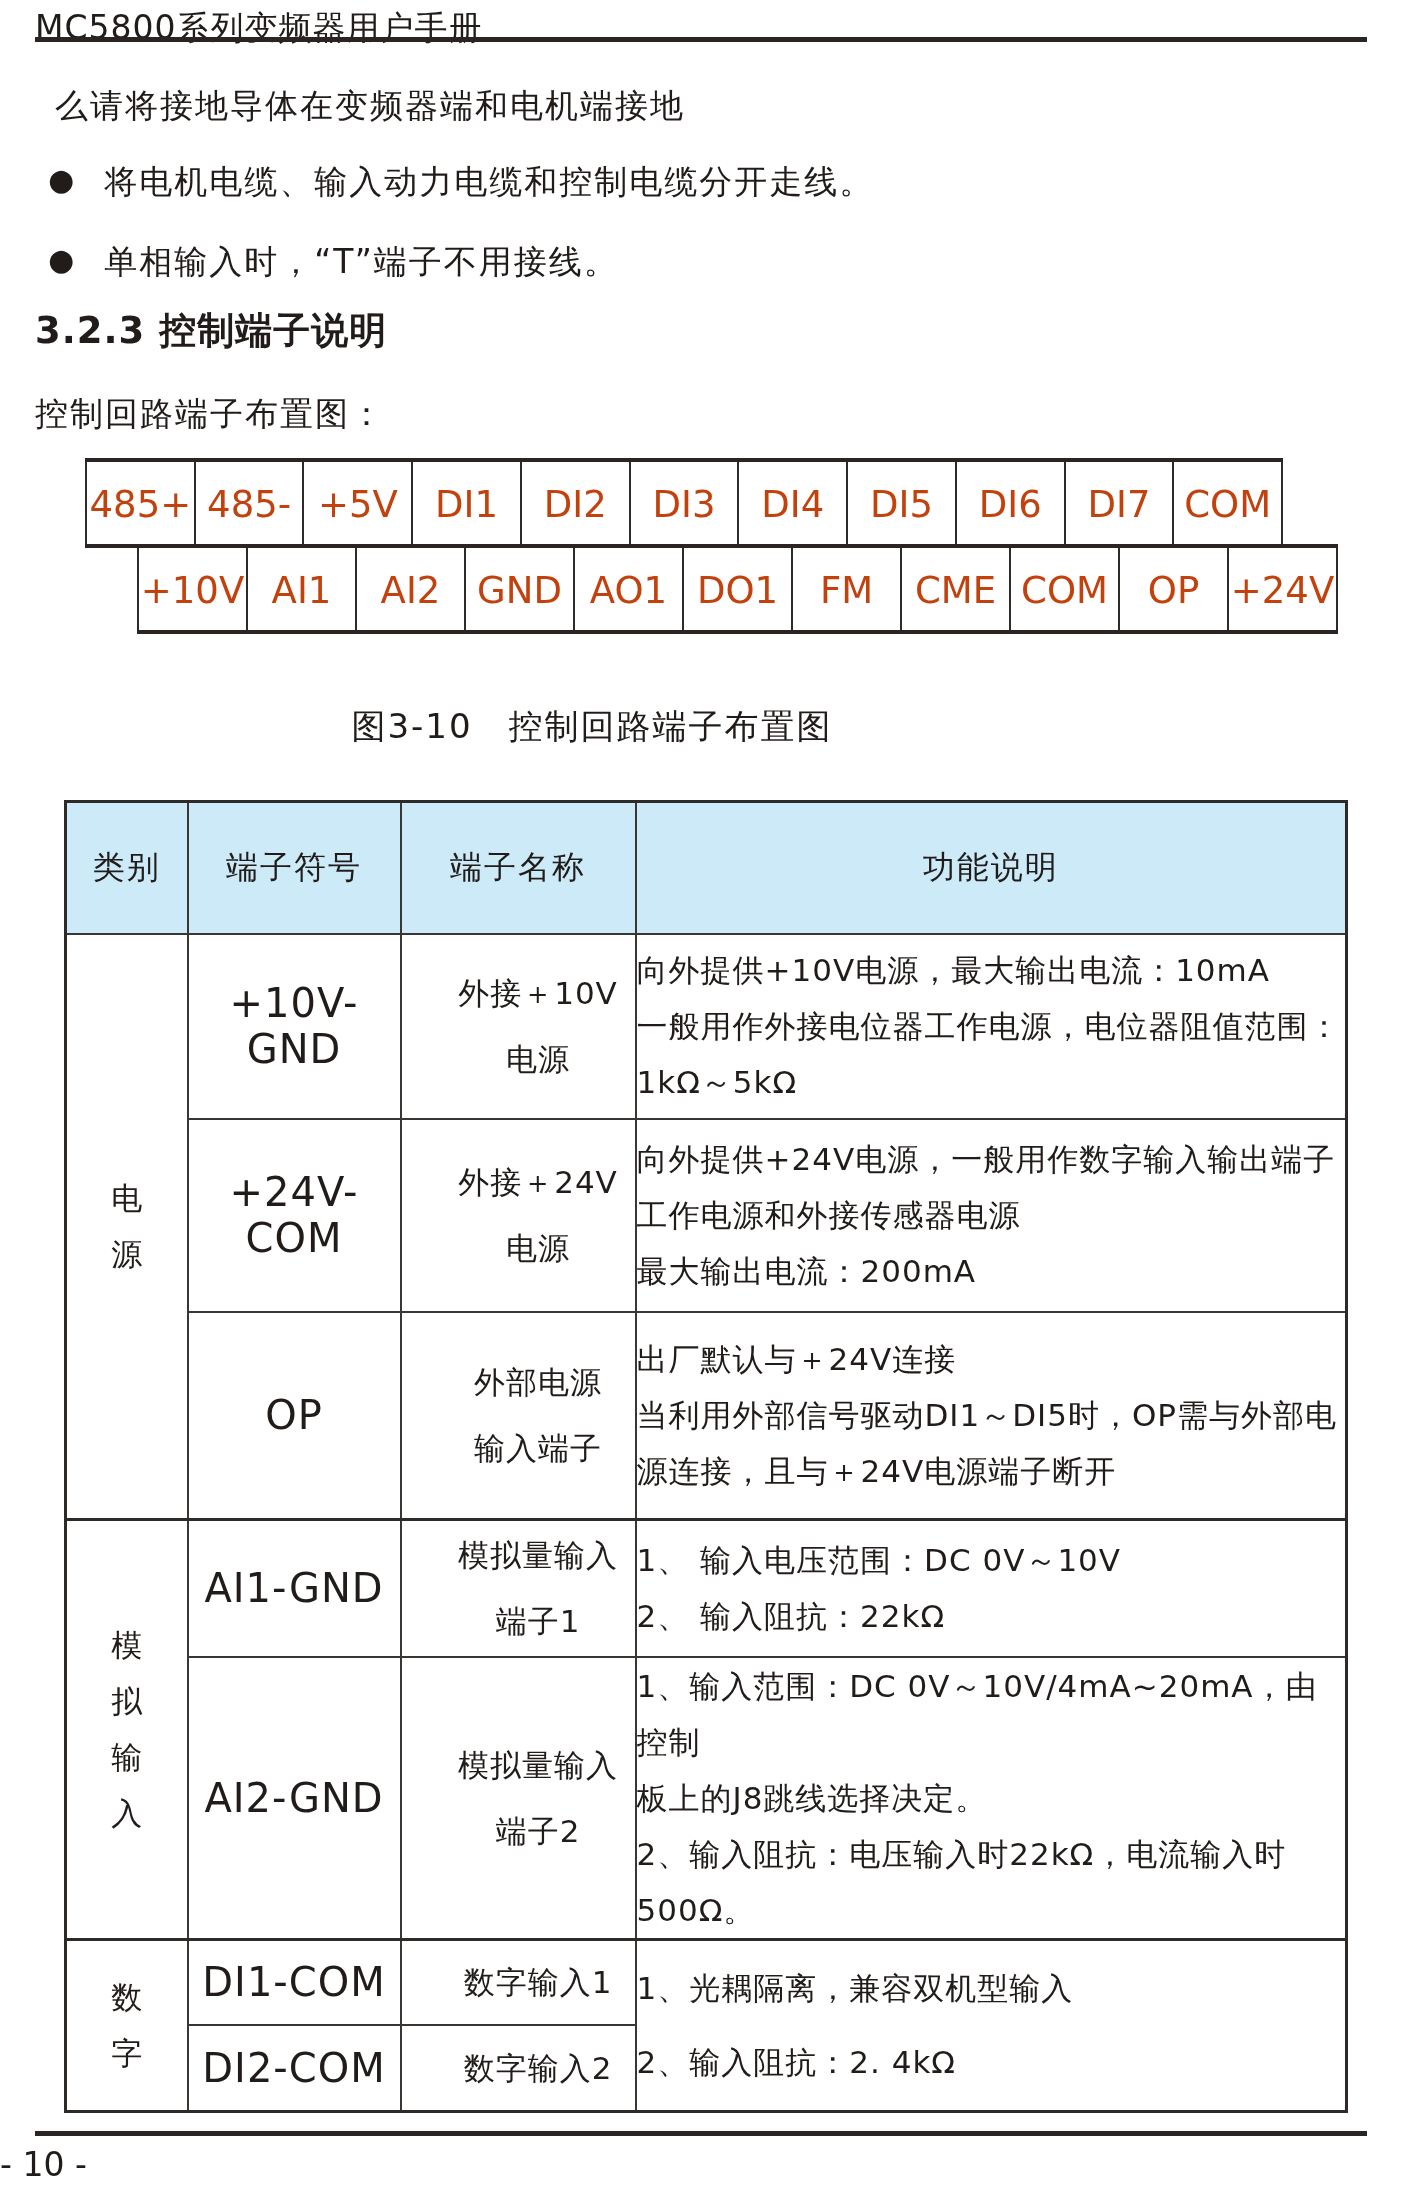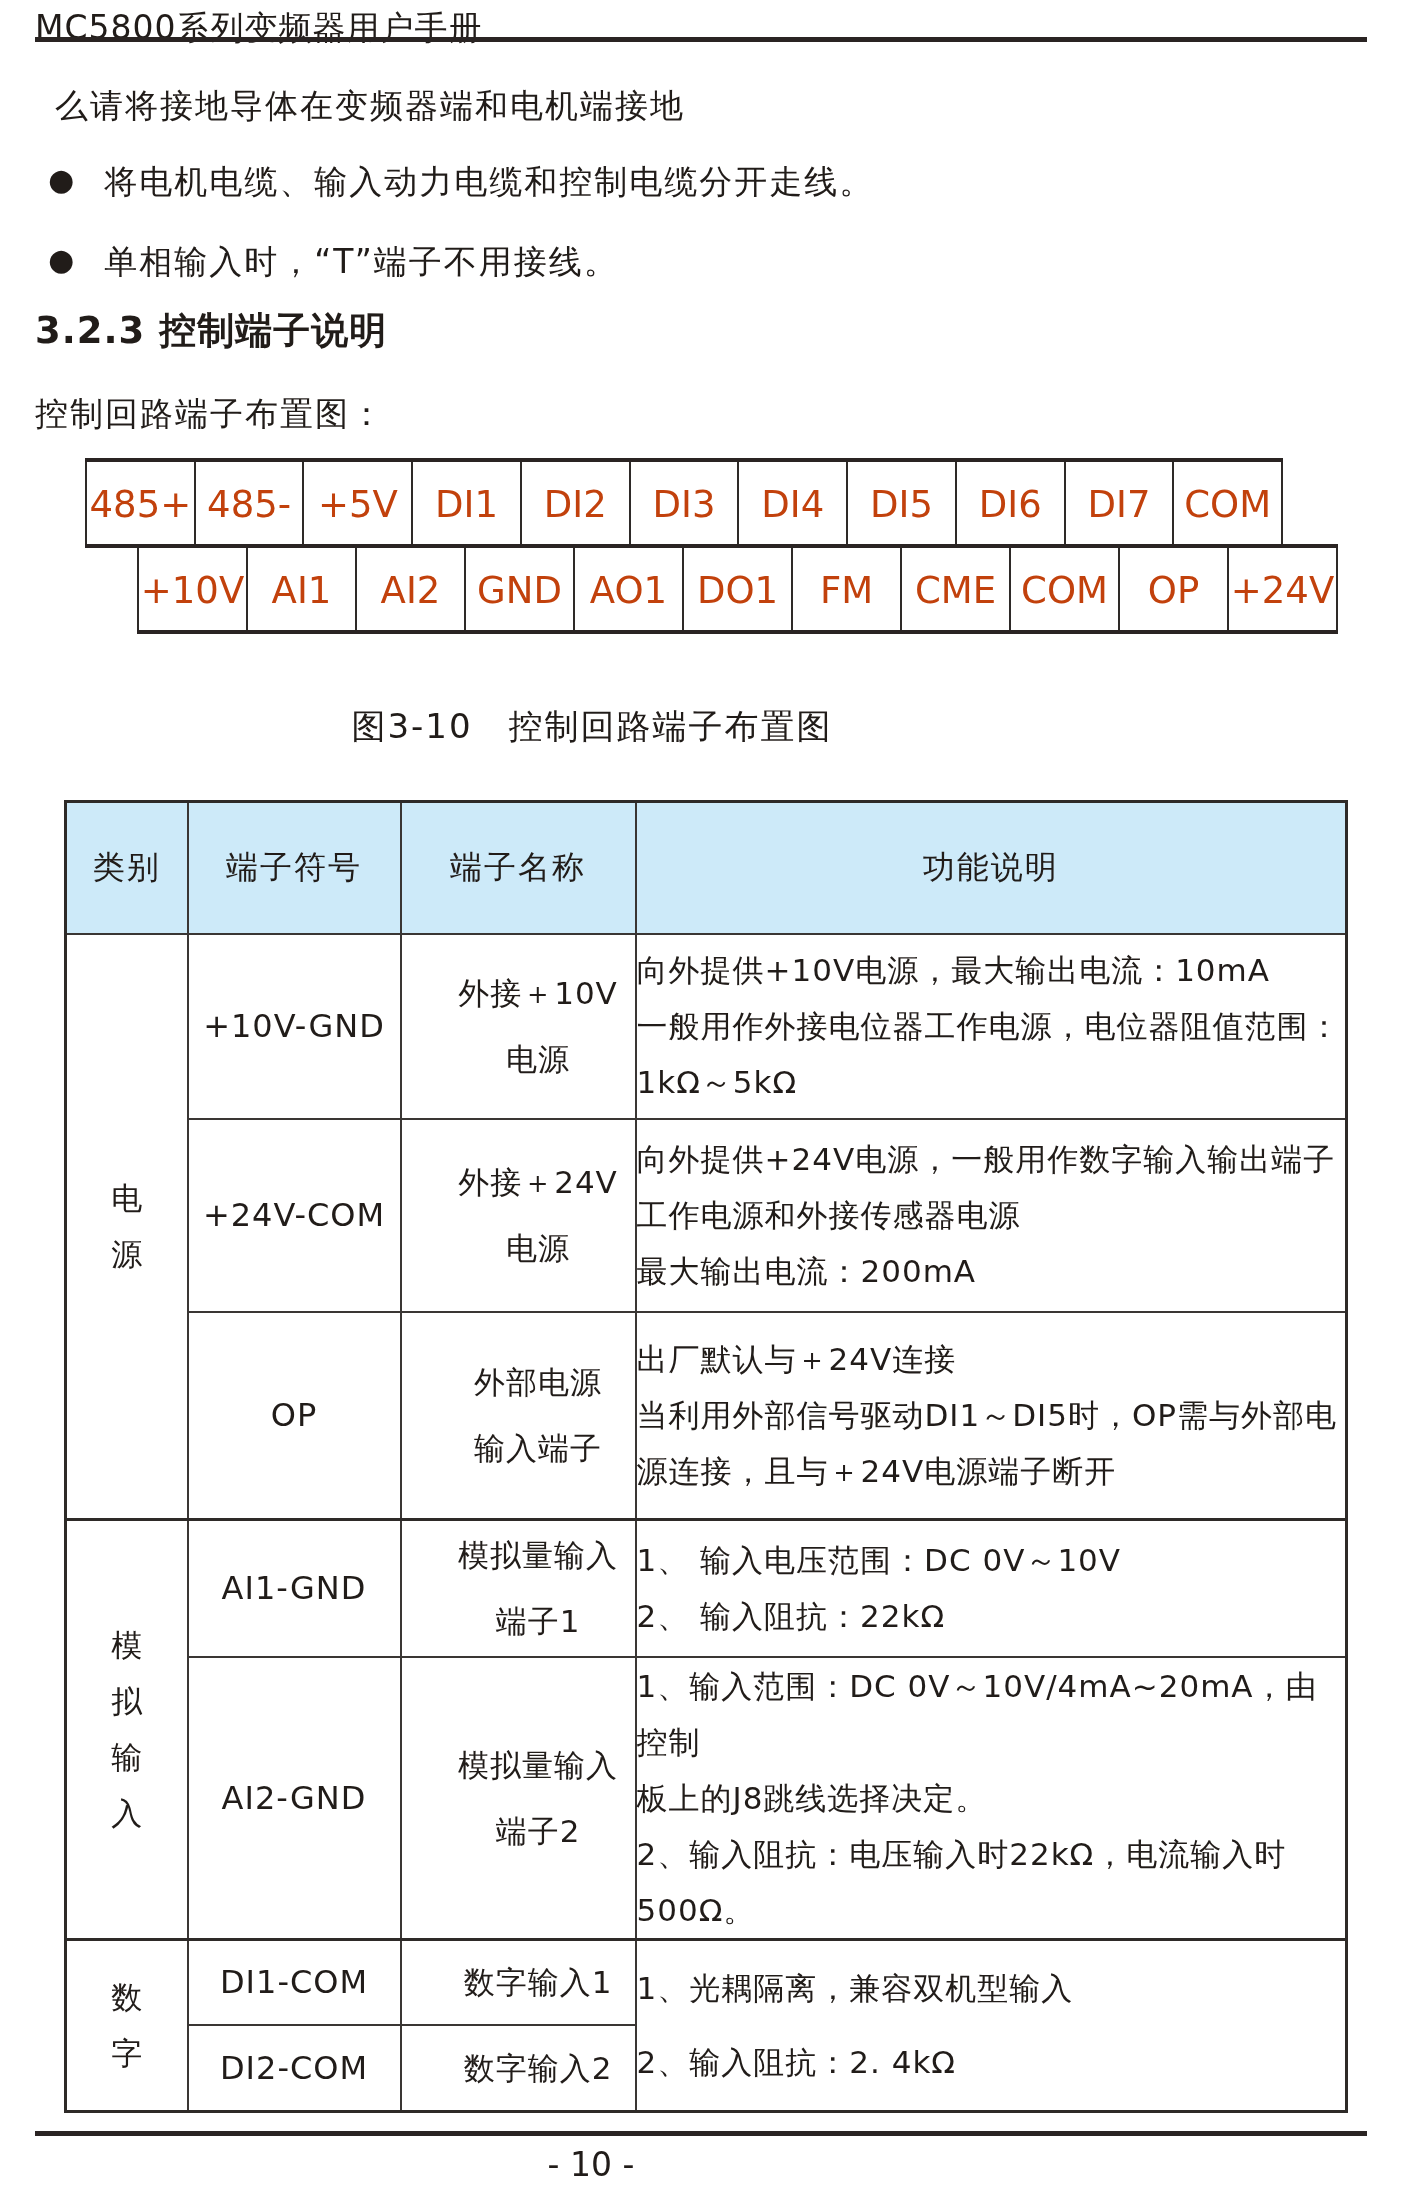--- a/index.html
+++ b/index.html
@@ -47,30 +47,30 @@
   table.terms th,table.terms td{border:2px solid #3a3634;padding:0;vertical-align:middle;}
   table.terms th{
     background:#cdeaf9;font-weight:normal;font-size:32px;letter-spacing:2px;text-align:center;
   }
   tr.hrow{height:132px;}
   tr.r1{height:185px;} tr.r2{height:193px;} tr.r3{height:208px;}
   tr.r4{height:137px;} tr.r5{height:260px;} tr.r6{height:86px;} tr.r7{height:86px;}
   tr.secline td{border-top:3px solid #2e2a28;}
   .cat{text-align:center;font-size:31px;}
   .cat div{line-height:56px;}
-  .sym{text-align:center;font-size:32px;letter-spacing:1px;}
+  .sym{text-align:center;font-size:40px;letter-spacing:1px;}
   .namec{text-align:center;font-size:31px;letter-spacing:1px;}
   .namec div{line-height:66px;padding-left:40px;}
   .desc{font-size:31px;text-align:left;padding-left:22px;padding-right:6px;letter-spacing:1px;}
   .desc div{line-height:56px;}
   .desc.wide div{line-height:74px;}
 
   
   .footer-rule{left:35px;top:2131px;width:1332px;height:5px;background:#2a2423;}
-  .page-number{left:0;top:2145px;width:1182px;text-align:center;font-size:33px;}
+  .page-number{left:0;top:2145px;width:1182px;font-size:33px;}
 </style>
 </head>
 <body>
 
 <div class="page">
 
   <div class="abs header-title">MC5800系列变频器用户手册</div>
   <div class="abs header-rule"></div>
 
   <div class="abs intro-line">么请将接地导体在变频器端和电机端接地</div>

